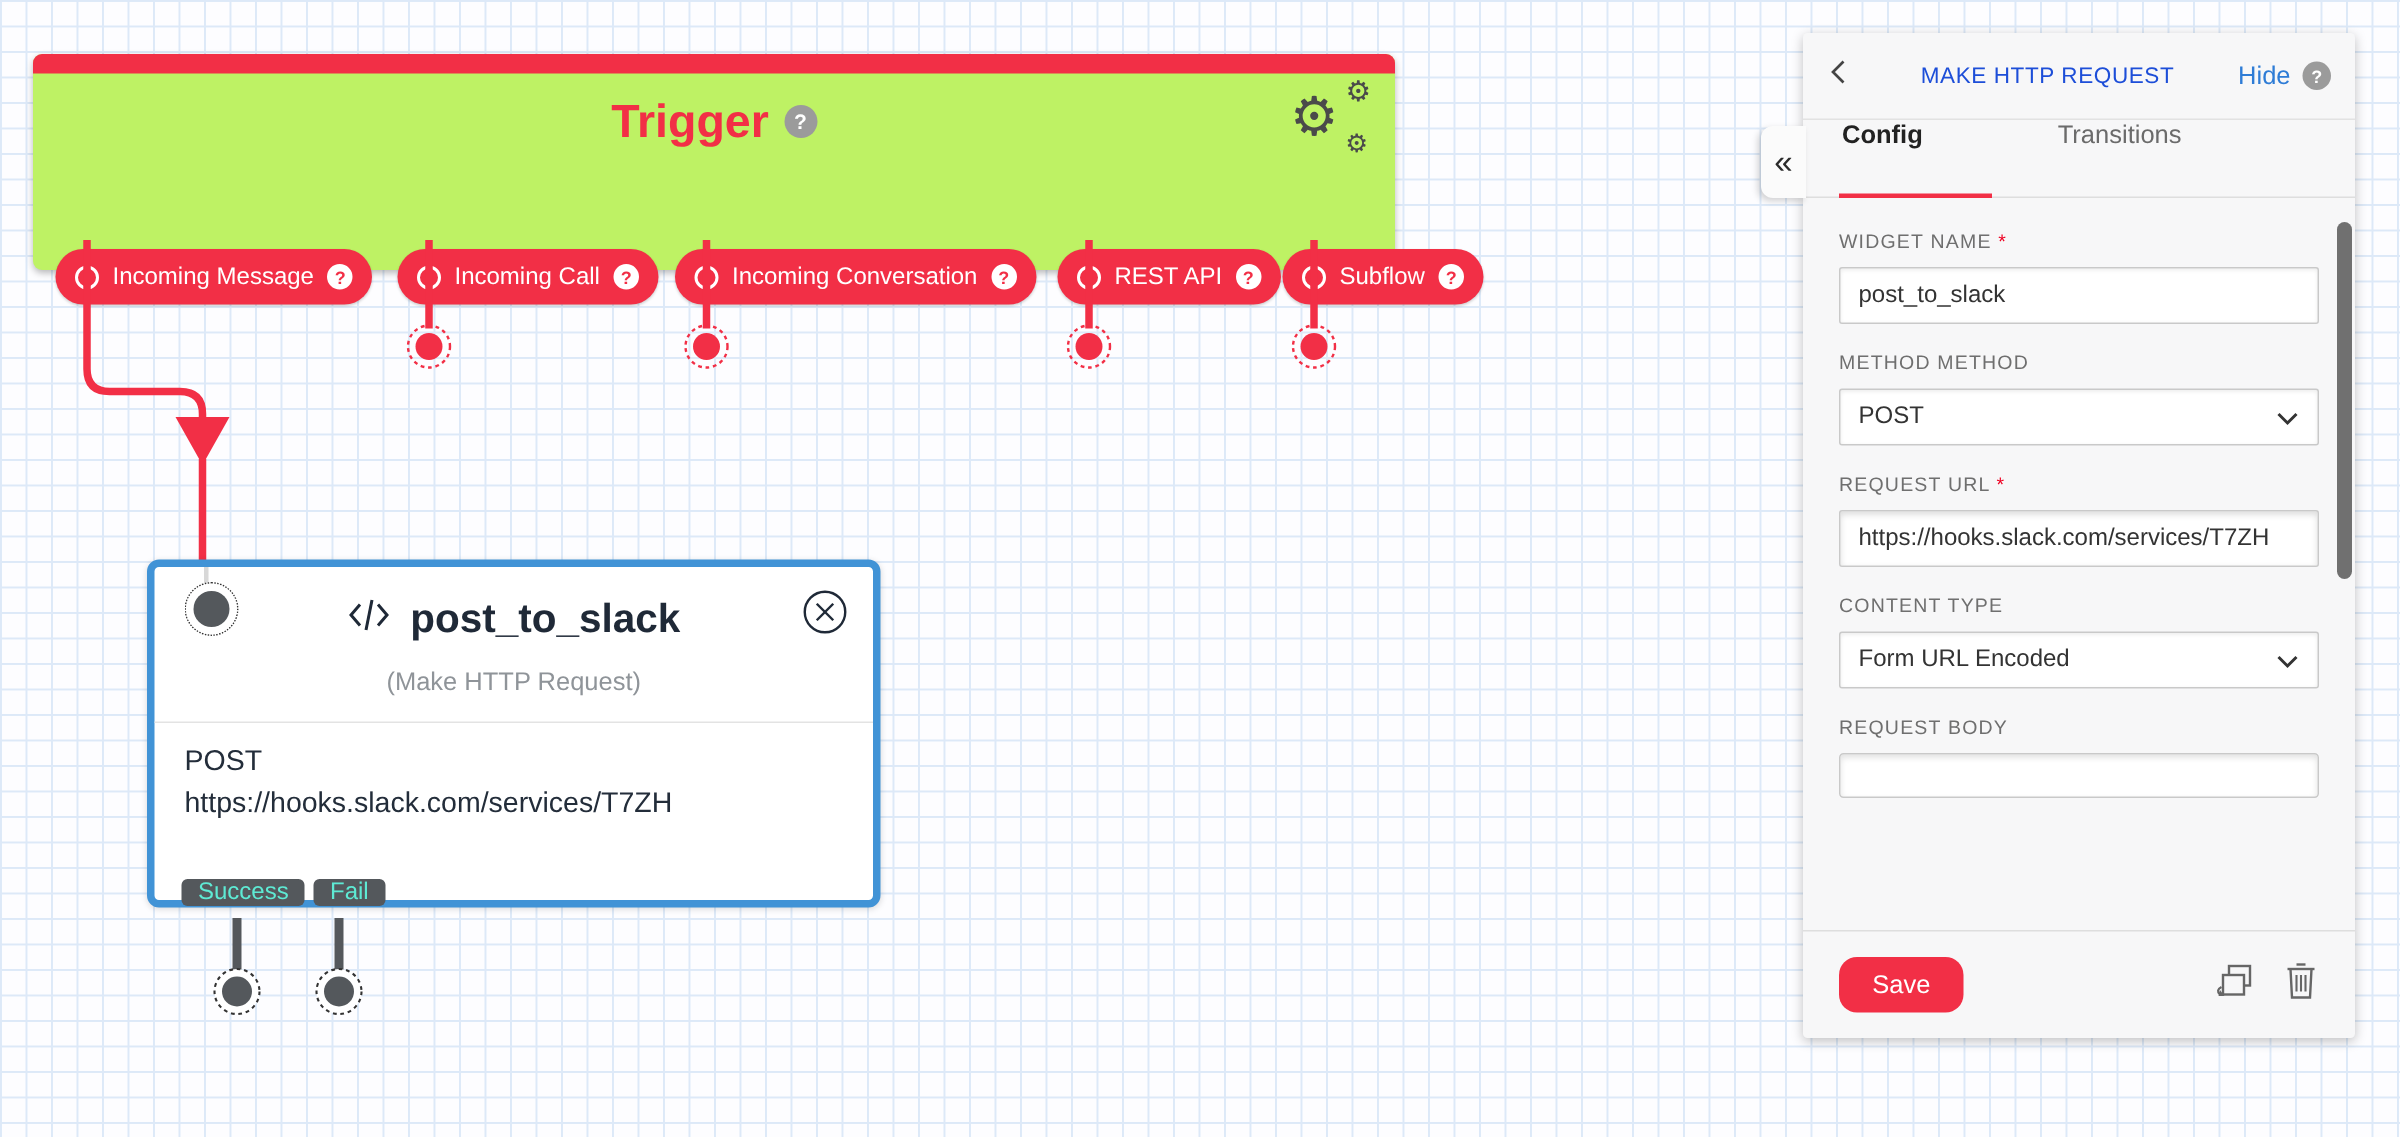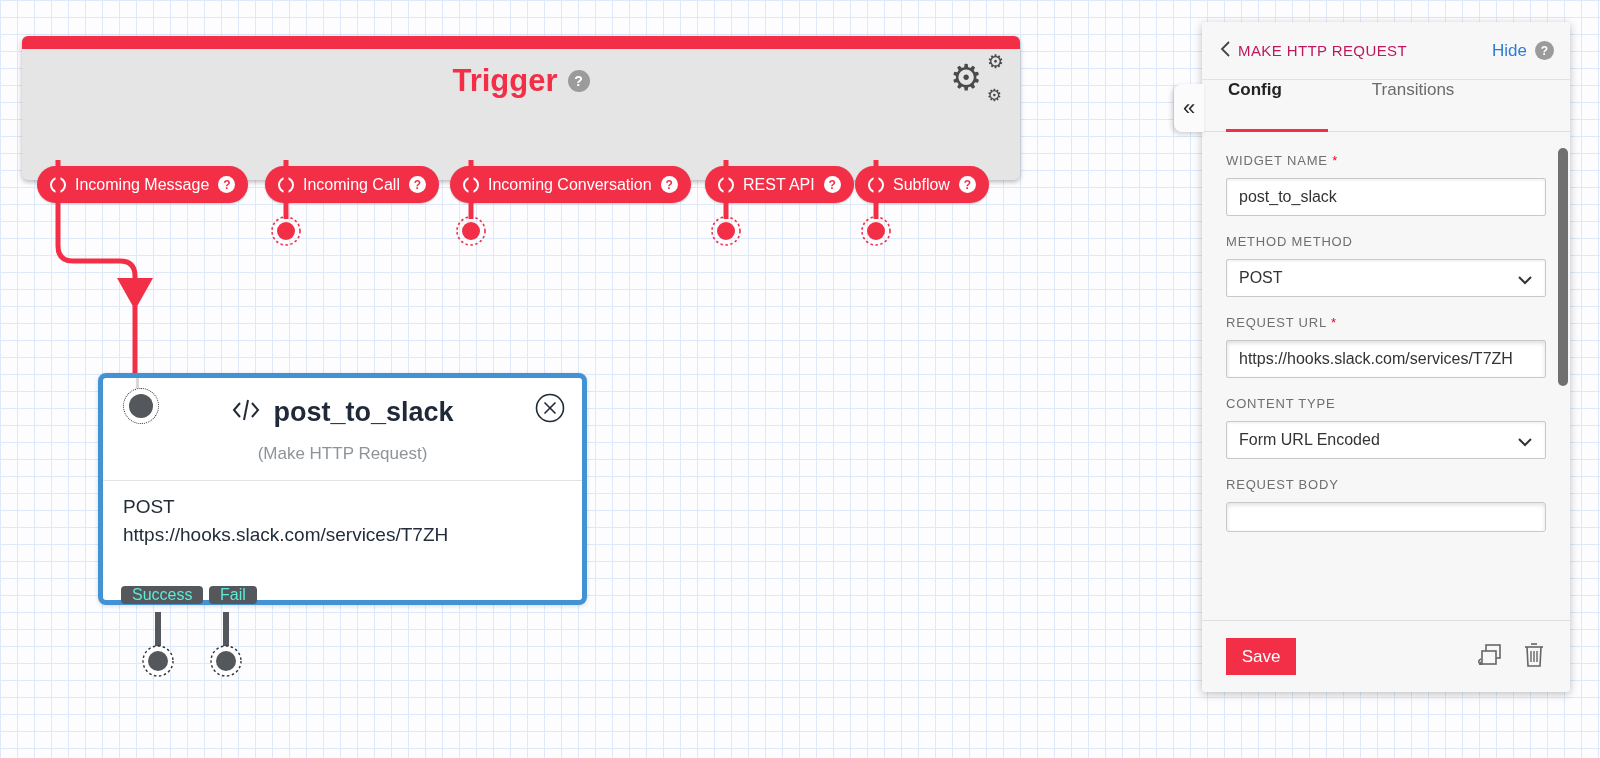--- a/index.html
+++ b/index.html
@@ -9,22 +9,22 @@
     position:relative;
     background-color:#fdfdff;
     background-image:
       linear-gradient(#dde9f8 1px, transparent 1px),
       linear-gradient(90deg, #dde9f8 1px, transparent 1px);
     background-size:17px 17px;
   }
 
   
   .trigger-card{
-    position:absolute; left:22px; top:36px; width:998px; height:144px;
-    background:#e5e5e5; border-radius:6px; box-shadow:0 2px 5px rgba(0,0,0,.28);
+    position:absolute; left:22px; top:36px; width:908px; height:144px;
+    background:#bef264; border-radius:6px; box-shadow:0 2px 5px rgba(0,0,0,.28);
     z-index:1;
   }
   .trigger-bar{ height:13px; background:#F22F46; border-radius:6px 6px 0 0; }
   .trigger-title-row{ display:flex; justify-content:center; align-items:center;
     gap:10px; margin-top:14px; }
   .trigger-title{ color:#F22F46; font-size:31px; font-weight:bold; }
   .help-badge{ display:inline-flex; align-items:center; justify-content:center;
     width:22px; height:22px; border-radius:50%; background:#9b9b9b; color:#fff;
     font-size:14px; font-weight:bold; }
   .gear-cluster{ position:absolute; right:14px; top:16px; width:56px; height:52px;
@@ -71,21 +71,21 @@
   .out-tag.success{ left:18px; }
   .out-tag.fail{ left:106px; }
 
   
   .panel{ position:absolute; left:1202px; top:22px; width:368px; height:670px;
     background:#f7f7f8; border-radius:3px; box-shadow:0 2px 8px rgba(0,0,0,.25);
     z-index:5; }
   .panel-header{ height:58px; display:flex; align-items:center; padding:0 16px;
     border-bottom:1px solid #e2e2e2; }
   .back-chevron{ width:20px; cursor:pointer; }
-  .panel-title{ flex:1; font-size:15px; color:#be185d;
+  .panel-title{ flex:1; text-align:center; font-size:15px; color:#1d4ed8;
     letter-spacing:.4px; }
   .hide-link{ color:#2E7CD6; font-size:17px; cursor:pointer; margin-right:8px; }
   .hide-help{ width:19px; height:19px; border-radius:50%; background:#9b9b9b;
     color:#fff; font-size:12px; font-weight:bold; display:inline-flex;
     align-items:center; justify-content:center; }
   .tabs-row{ display:flex; gap:44px; padding:0 0 0 24px; border-bottom:1px solid #dedede;
     height:52px; }
   .tab{ font-size:17px; padding-bottom:12px; cursor:pointer; color:#6b6b6b;
     border-bottom:3px solid transparent; margin-bottom:-1px; }
   .tab.active{ color:#222; font-weight:bold; border-bottom-color:#F22F46;
@@ -101,22 +101,22 @@
     border-radius:2px; font-size:16px; color:#333; padding:0 12px;
     box-shadow:inset 0 1px 3px rgba(0,0,0,.08);
     font-family:"Liberation Sans", sans-serif; }
   .text-input{ white-space:nowrap; overflow:hidden; text-overflow:clip; }
   .select-box{ display:flex; align-items:center; cursor:pointer; position:relative; }
   .select-box .chev{ position:absolute; right:12px; top:12px; }
   .body-input{ width:100%; height:30px; background:#fff; border:1px solid #c9c9c9;
     border-radius:3px; box-shadow:inset 0 2px 4px rgba(0,0,0,.12); }
   .panel-footer{ position:absolute; bottom:0; left:0; right:0; height:72px;
     border-top:1px solid #dedede; display:flex; align-items:center; padding:0 24px; }
-  .save-btn{ background:#F22F46; color:#fff; border:none; width:70px; height:37px;
-    font-size:17px; border-radius:0; cursor:pointer;
+  .save-btn{ background:#F22F46; color:#fff; border:none; width:83px; height:37px;
+    font-size:17px; border-radius:12px; cursor:pointer;
     font-family:"Liberation Sans", sans-serif; }
   .footer-icons{ margin-left:auto; display:flex; gap:18px; align-items:center; }
   .scroll-thumb{ position:absolute; right:2px; top:126px; width:10px; height:238px;
     background:#707070; border-radius:5px; cursor:grab; }
 
   .collapse-tab{ position:absolute; left:1174px; top:84px; width:30px; height:48px;
     background:#fbfbfb; border-radius:8px 0 0 8px;
     box-shadow:-2px 2px 5px rgba(0,0,0,.18); z-index:6; display:flex;
     align-items:center; justify-content:center; font-size:22px; color:#2b2b2b;
     cursor:pointer; }

